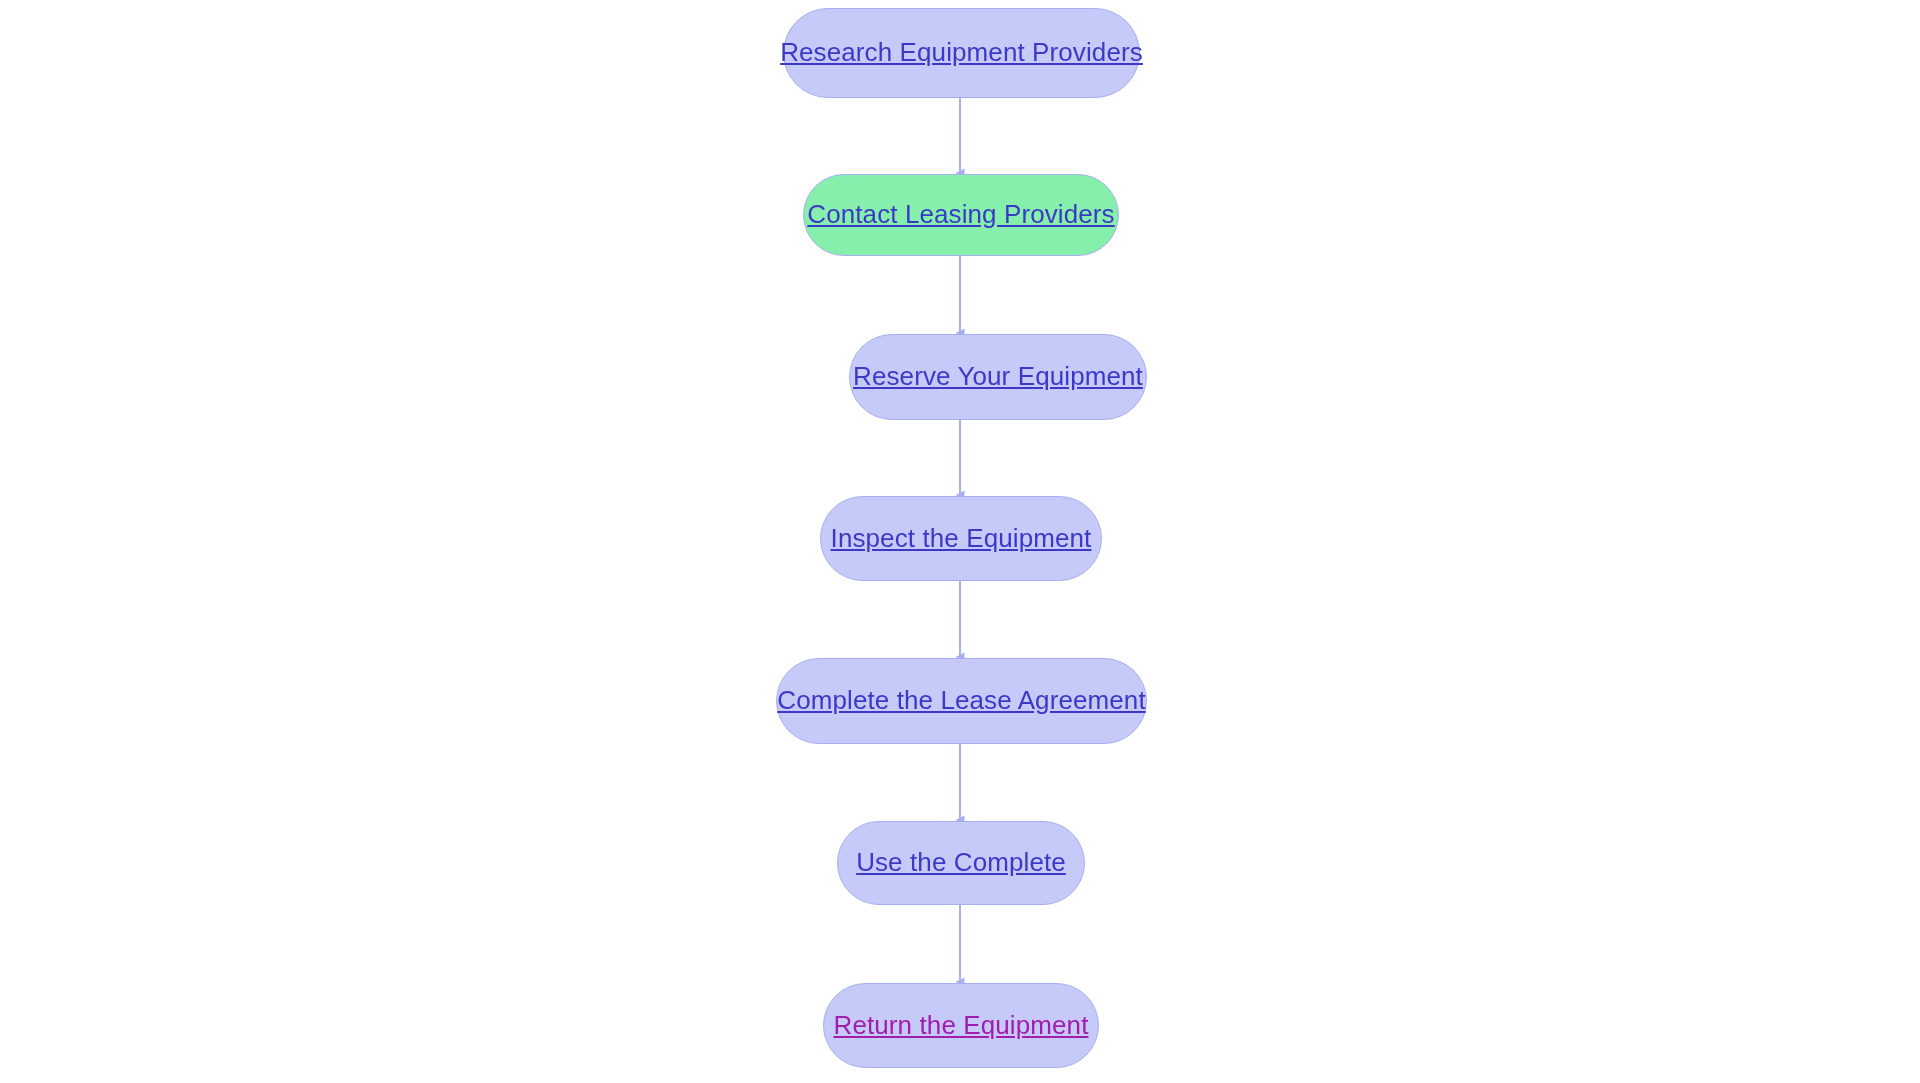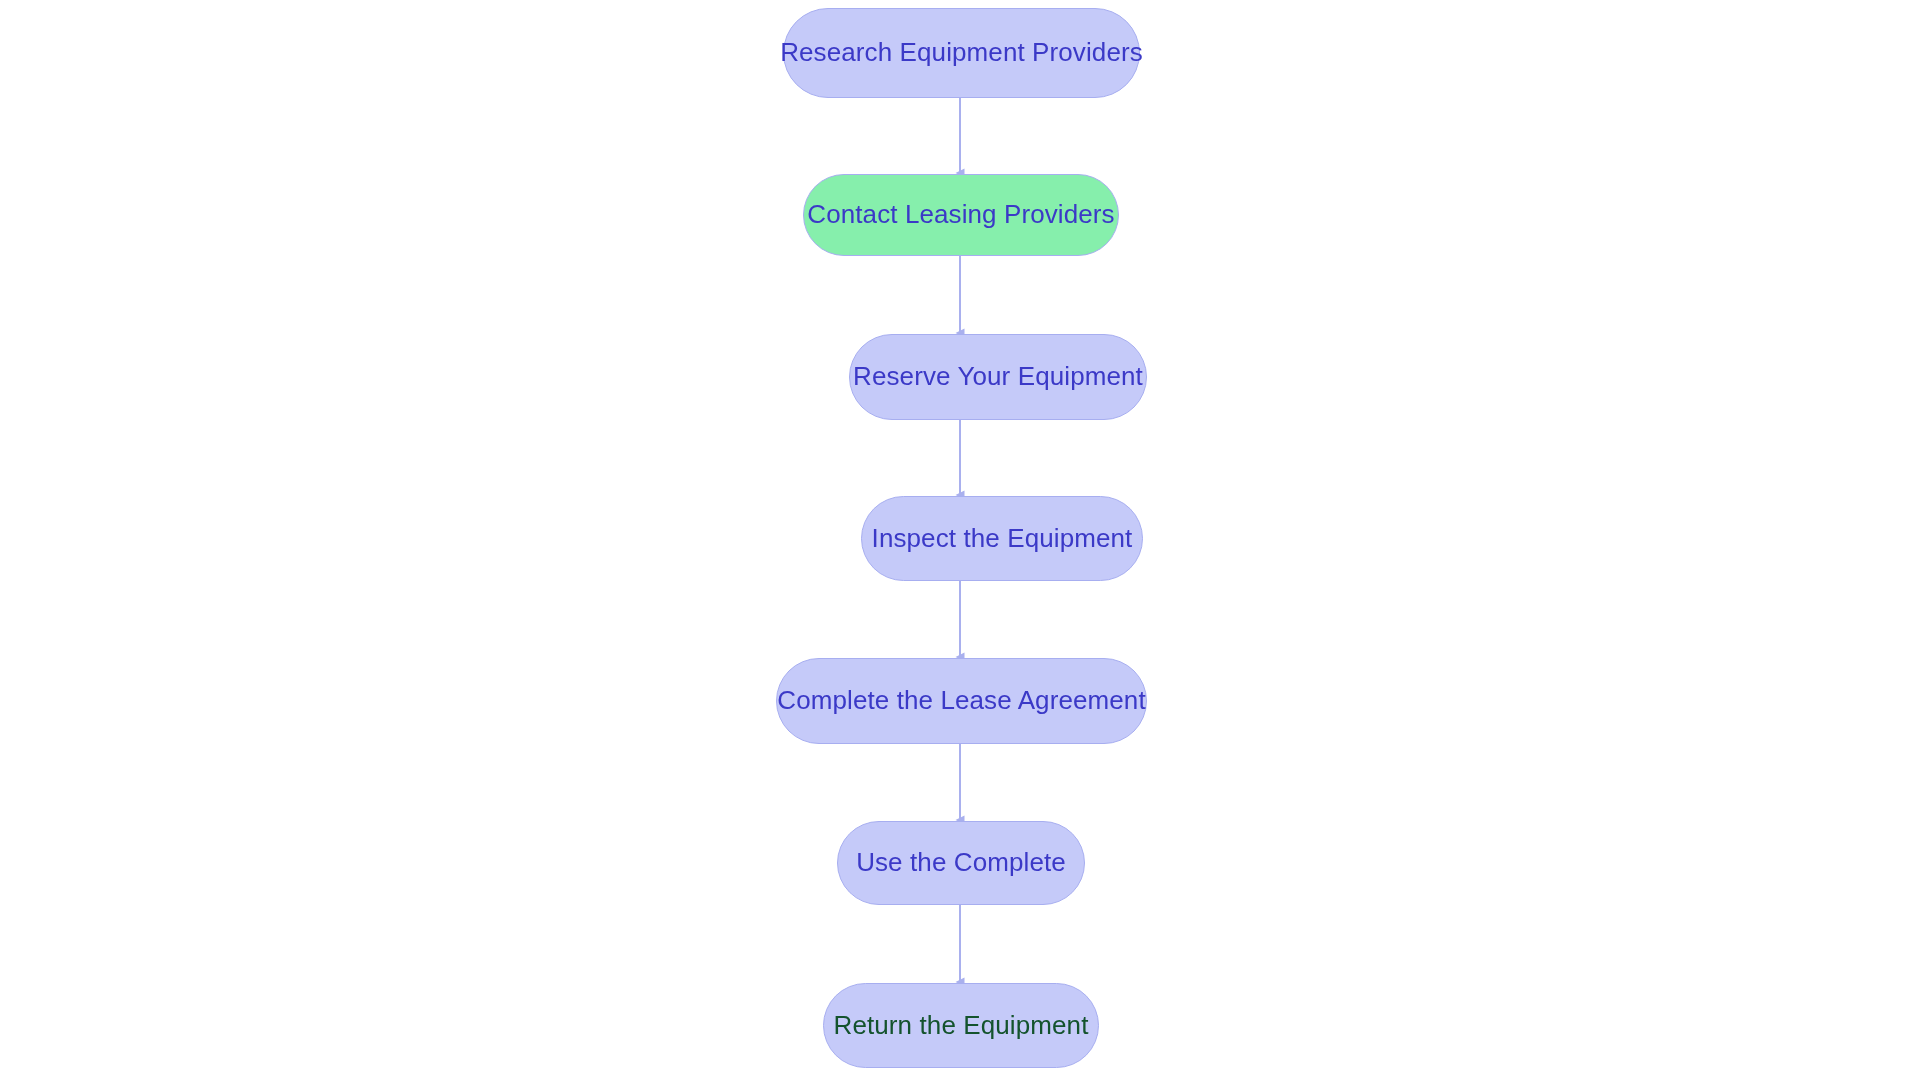--- a/index.html
+++ b/index.html
@@ -40,20 +40,21 @@
     justify-content: center;
     background: #c5caf9;
     border: 1px solid #a7aef0;
     border-radius: 999px;
     color: #3b39c7;
     font-size: 26px;
     font-weight: 400;
     letter-spacing: 0.1px;
     line-height: 1;
     white-space: nowrap;
+    text-decoration: underline;
     -webkit-font-smoothing: antialiased;
   }
 
   .node-label {
     display: block;
     padding-bottom: 2px;
   }
 </style>
 </head>
 <body>
@@ -79,27 +80,27 @@
   <div id="node-layer">
       <div class="node" style="left: 783px; top: 8px; width: 357px; height: 90px; background: rgb(197, 202, 249); border-color: rgb(167, 174, 240); color: rgb(59, 57, 199);">
         <span class="node-label">Research Equipment Providers</span>
       </div>
       <div class="node" style="left: 803px; top: 174px; width: 316px; height: 82px; background: #86efac; border-color: rgb(167, 174, 240); color: rgb(59, 57, 199);">
         <span class="node-label">Contact Leasing Providers</span>
       </div>
       <div class="node" style="left: 812px; top: 334px; width: 298px; height: 86px; background: rgb(197, 202, 249); border-color: rgb(167, 174, 240); color: rgb(59, 57, 199); margin-left: 37px;">
         <span class="node-label">Reserve Your Equipment</span>
       </div>
-      <div class="node" style="left: 861px; top: 496px; width: 282px; height: 85px; background: rgb(197, 202, 249); border-color: rgb(167, 174, 240); color: rgb(59, 57, 199); text-align: center;">
+      <div class="node" style="left: 820px; top: 496px; width: 282px; height: 85px; background: rgb(197, 202, 249); border-color: rgb(167, 174, 240); color: rgb(59, 57, 199); text-align: center;">
         <span class="node-label">Inspect the Equipment</span>
       </div>
       <div class="node" style="left: 776px; top: 658px; width: 371px; height: 86px; background: rgb(197, 202, 249); border-color: rgb(167, 174, 240); color: rgb(59, 57, 199); align-items: center;">
         <span class="node-label">Complete the Lease Agreement</span>
       </div>
       <div class="node" style="left: 837px; top: 821px; width: 248px; height: 84px; background: rgb(197, 202, 249); border-color: rgb(167, 174, 240); color: rgb(59, 57, 199);">
         <span class="node-label">Use the Complete</span>
       </div>
-      <div class="node" style="left: 823px; top: 983px; width: 276px; height: 85px; background: rgb(197, 202, 249); border-color: rgb(167, 174, 240); color: #14532d;">
+      <div class="node" style="left: 823px; top: 983px; width: 276px; height: 85px; background: rgb(197, 202, 249); border-color: rgb(167, 174, 240); color: #a21caf;">
         <span class="node-label">Return the Equipment</span>
       </div>
     </div>
 
 </div>
 
 </body></html>

